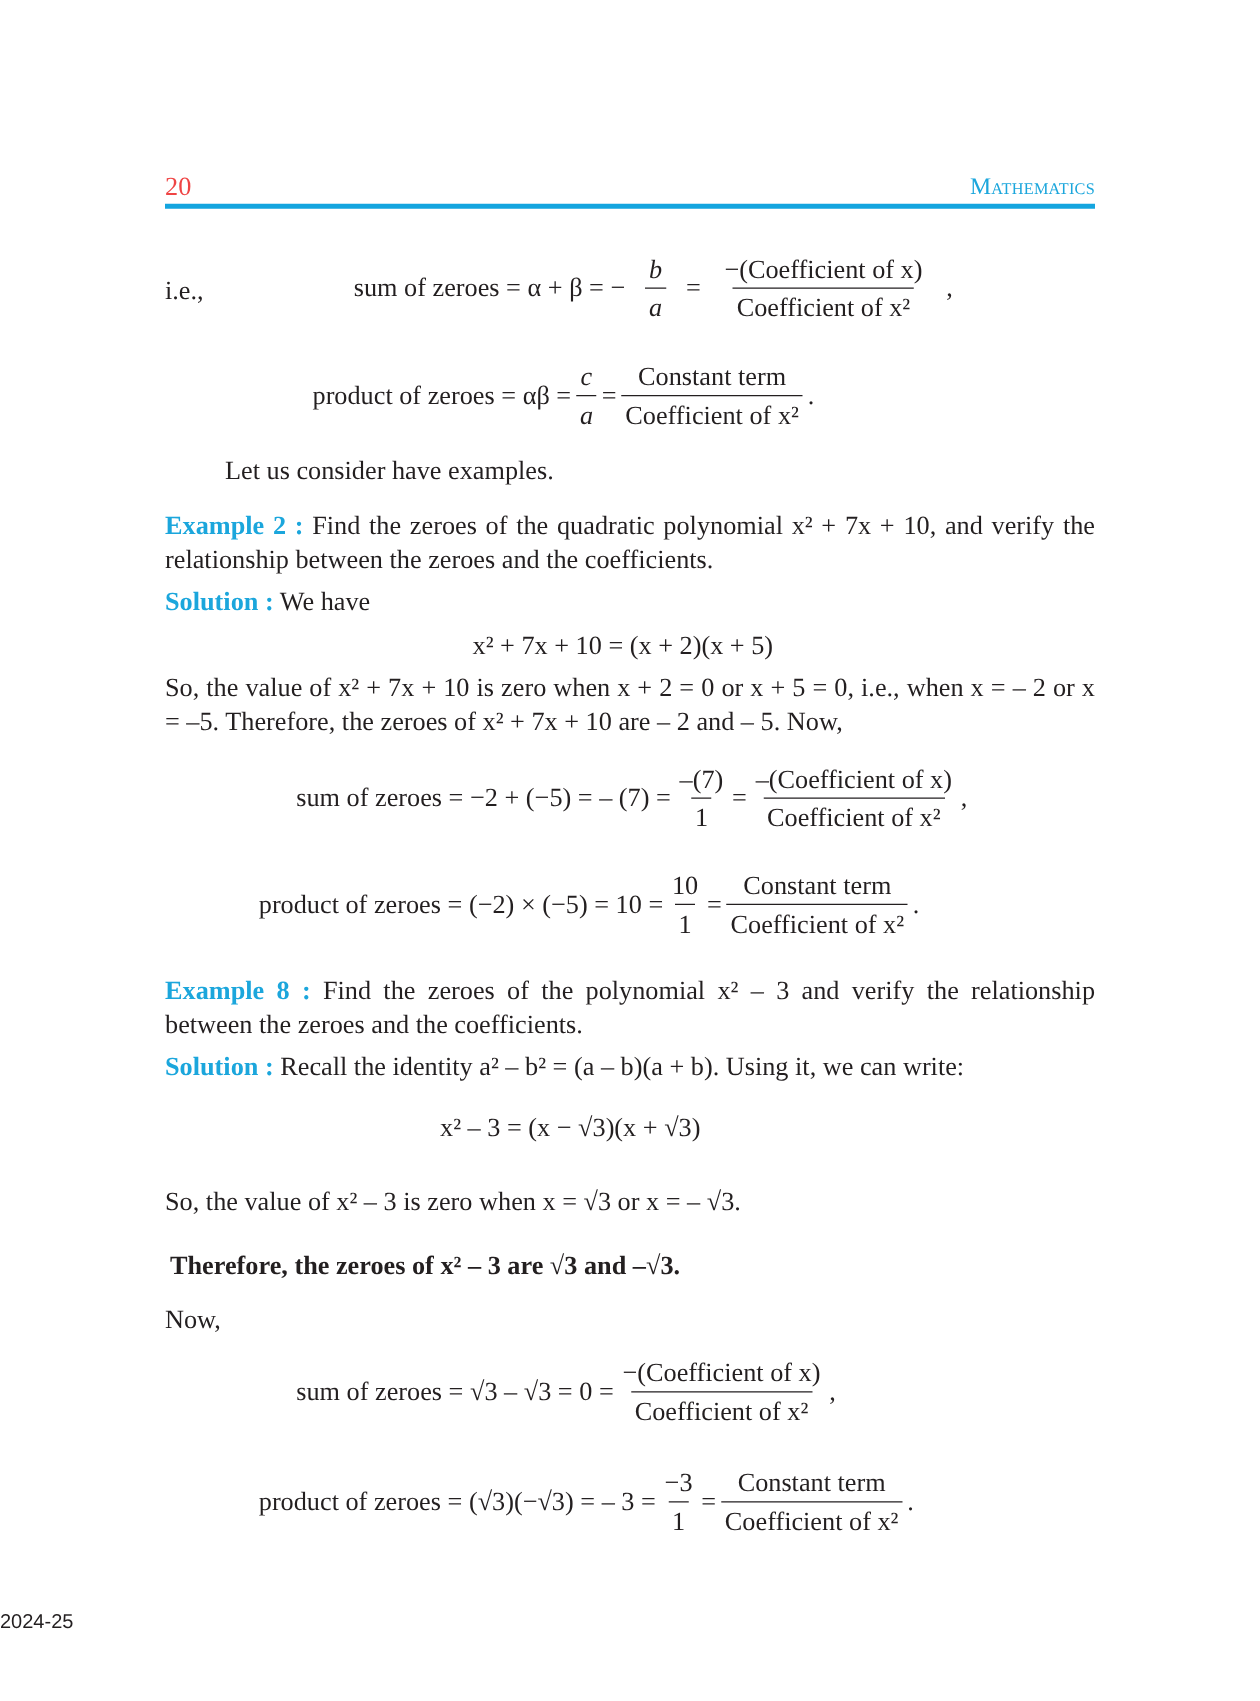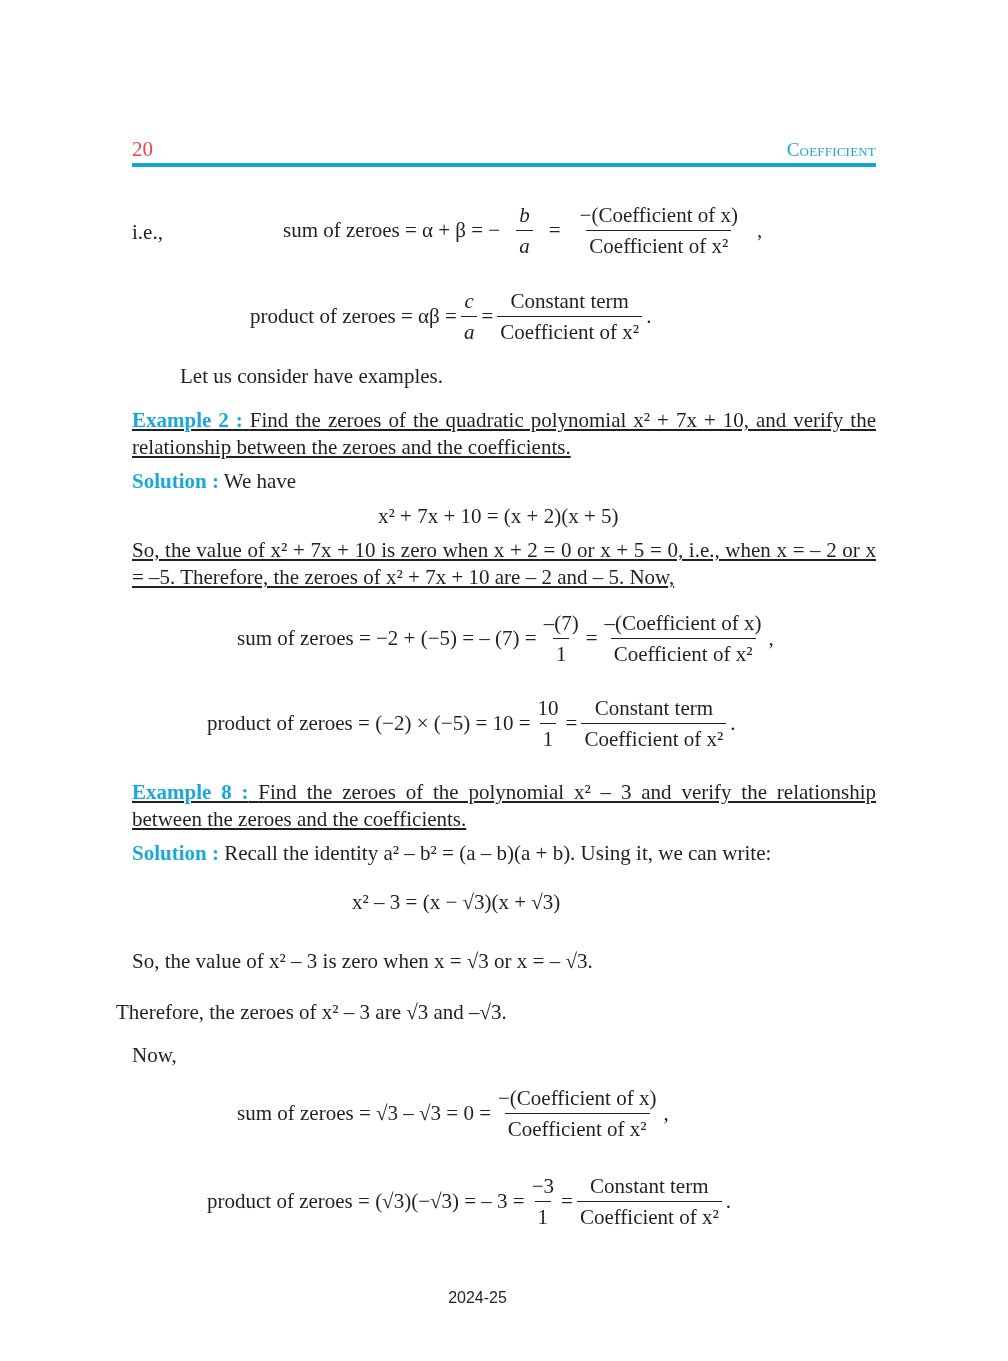--- a/index.html
+++ b/index.html
@@ -11,28 +11,28 @@
   .abs { position: absolute; white-space: nowrap; }
   .header-num { left: 132px; top: 137px; color: #ef4444; font-size: 21px; }
   .header-title { right: 132px; top: 139px; color: #1ba6dc; font-size: 19px; font-variant: small-caps; letter-spacing: 0.2px; }
   .header-rule { left: 132px; top: 163px; width: 744px; height: 4px; background: #14a5df; }
   .blue-bold { color: #1ba6dc; font-weight: bold; }
   i { font-style: italic; }
   .frac { display: inline-flex; flex-direction: column; align-items: center; vertical-align: middle; margin: 0 4px; }
   .frac .num { padding: 0 3px 2px; line-height: 26px; }
   .frac .den { border-top: 1px solid #231f20; padding: 2px 3px 0; line-height: 26px; }
   .eq { display: flex; align-items: center; }
-  .para { left: 132px; width: 744px; white-space: normal; line-height: 27px; text-align: justify; text-decoration: underline; }
-  .footer { left: 0; width: 955px; top: 1289px; text-align: center; font-family: "Liberation Sans", sans-serif; font-size: 16px; }
+  .para { left: 132px; width: 744px; white-space: normal; line-height: 27px; text-align: justify; }
+  .footer { left: 0; width: 955px; top: 1289px; font-family: "Liberation Sans", sans-serif; font-size: 16px; }
 </style>
 </head>
 <body>
 
 <div class="abs header-num">20</div>
-<div class="abs header-title">Coefficient</div>
+<div class="abs header-title">Mathematics</div>
 <div class="abs header-rule"></div>
 
 <div class="abs" style="left:132px; top:220px;">i.e.,</div>
 <div class="abs eq" style="left:283px; top:202px;gap:12px;">
   <span>sum of zeroes = α + β = −</span>
   <span class="frac">
     <i class="num">b</i>
     <i class="den">a</i>
   </span>
   <span>=</span>
@@ -106,21 +106,21 @@
 </div>
 <div class="abs" style="left:132px; top:841px;">
   <span class="blue-bold">Solution :</span>
   <span>Recall the identity a² – b² = (a – b)(a + b). Using it, we can write:</span>
 </div>
 <div class="abs" style="left:312px; top:890px;margin-left:40px;">
   <span>x² – 3 =</span>
   <span>(x − √3)(x + √3)</span>
 </div>
 <div class="abs" style="left:132px; top:949px;font-family:Liberation Serif, serif;">So, the value of x² – 3 is zero when x = √3 or x = – √3.</div>
-<div class="abs" style="left:116px; top:1000px;">Therefore, the zeroes of x² – 3 are √3 and –√3.</div>
+<div class="abs" style="left:136px; top:1000px;font-weight:bold;">Therefore, the zeroes of x² – 3 are √3 and –√3.</div>
 <div class="abs" style="left:132px; top:1043px;">Now,</div>
 
 <div class="abs eq" style="left:237px; top:1085px;">
   <span>sum of zeroes =</span>&nbsp;
   <span>√3 – √3 = 0 =</span>
   <span class="frac">
     <span class="num">−(Coefficient of x)</span>
     <span class="den">Coefficient of x²</span>
   </span>
   <span>,</span>

